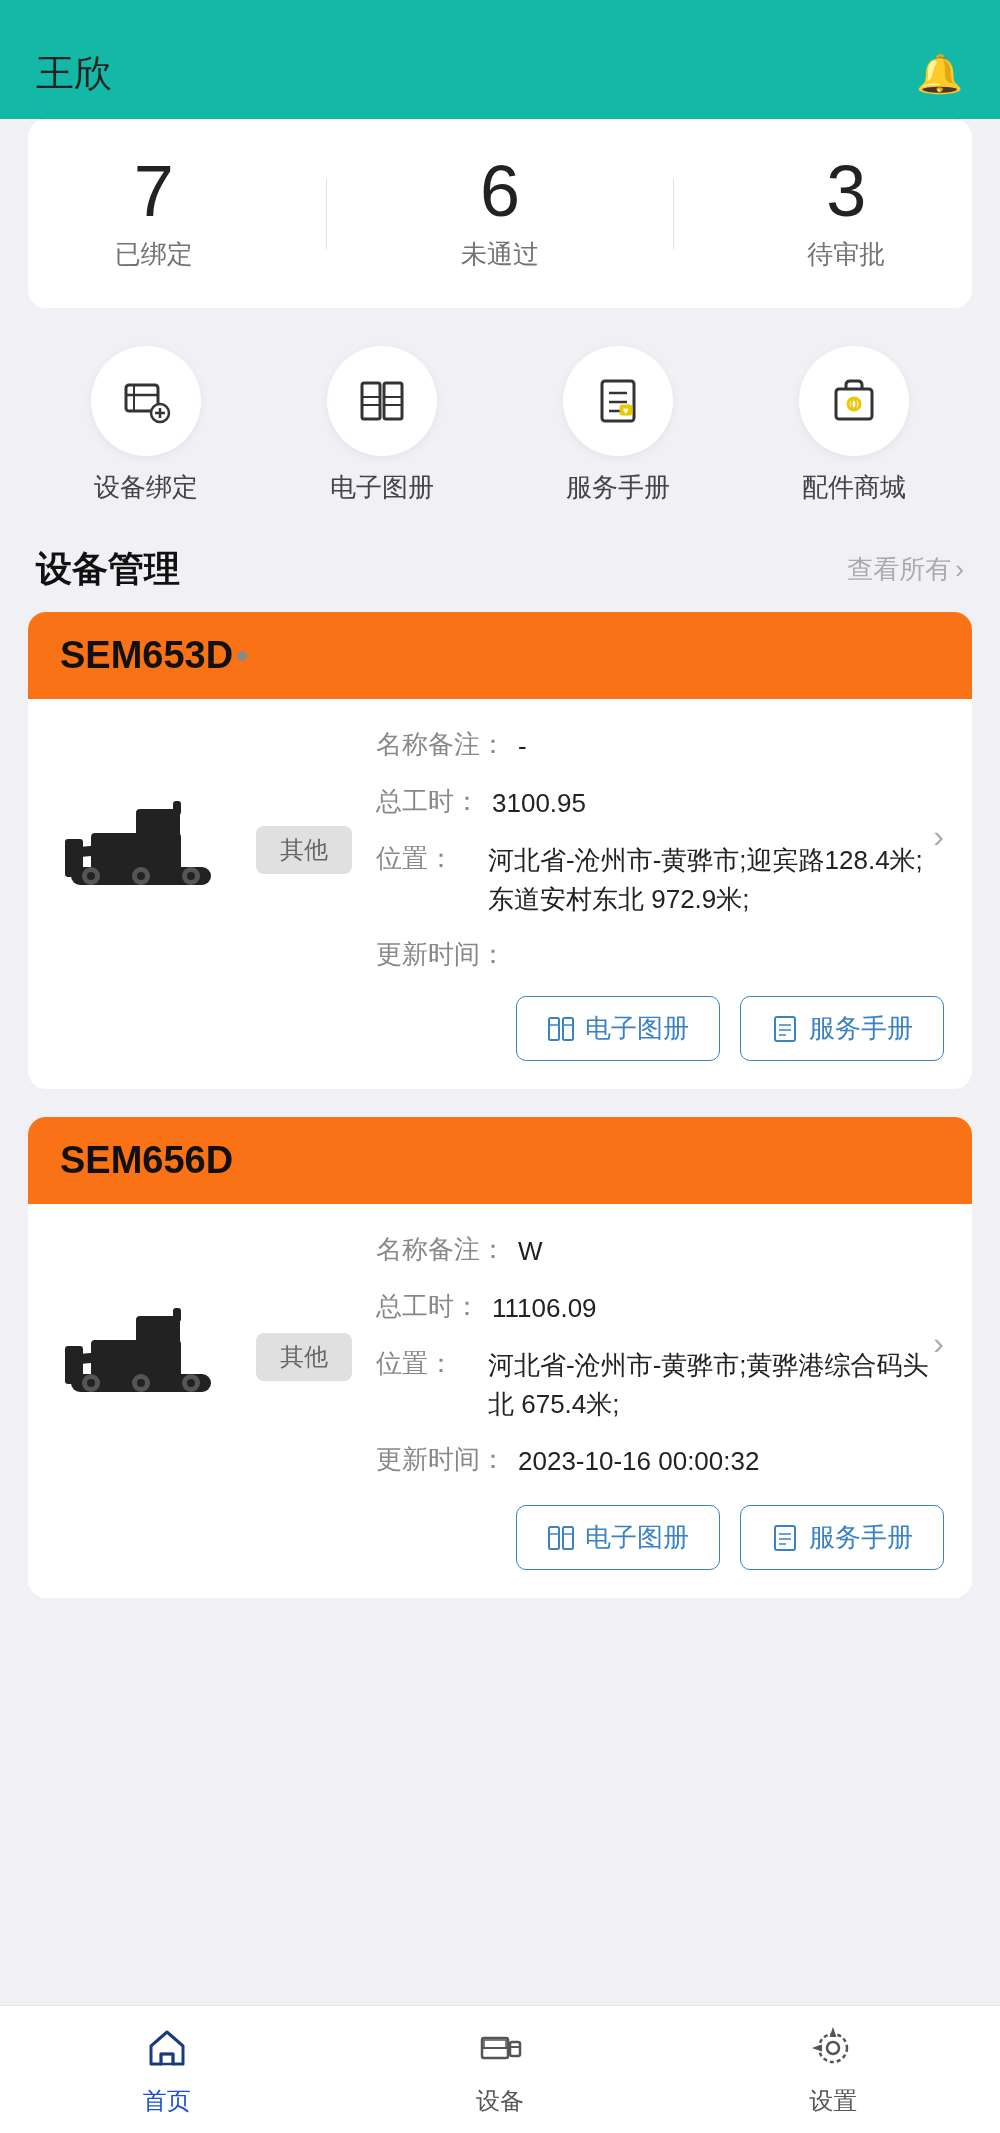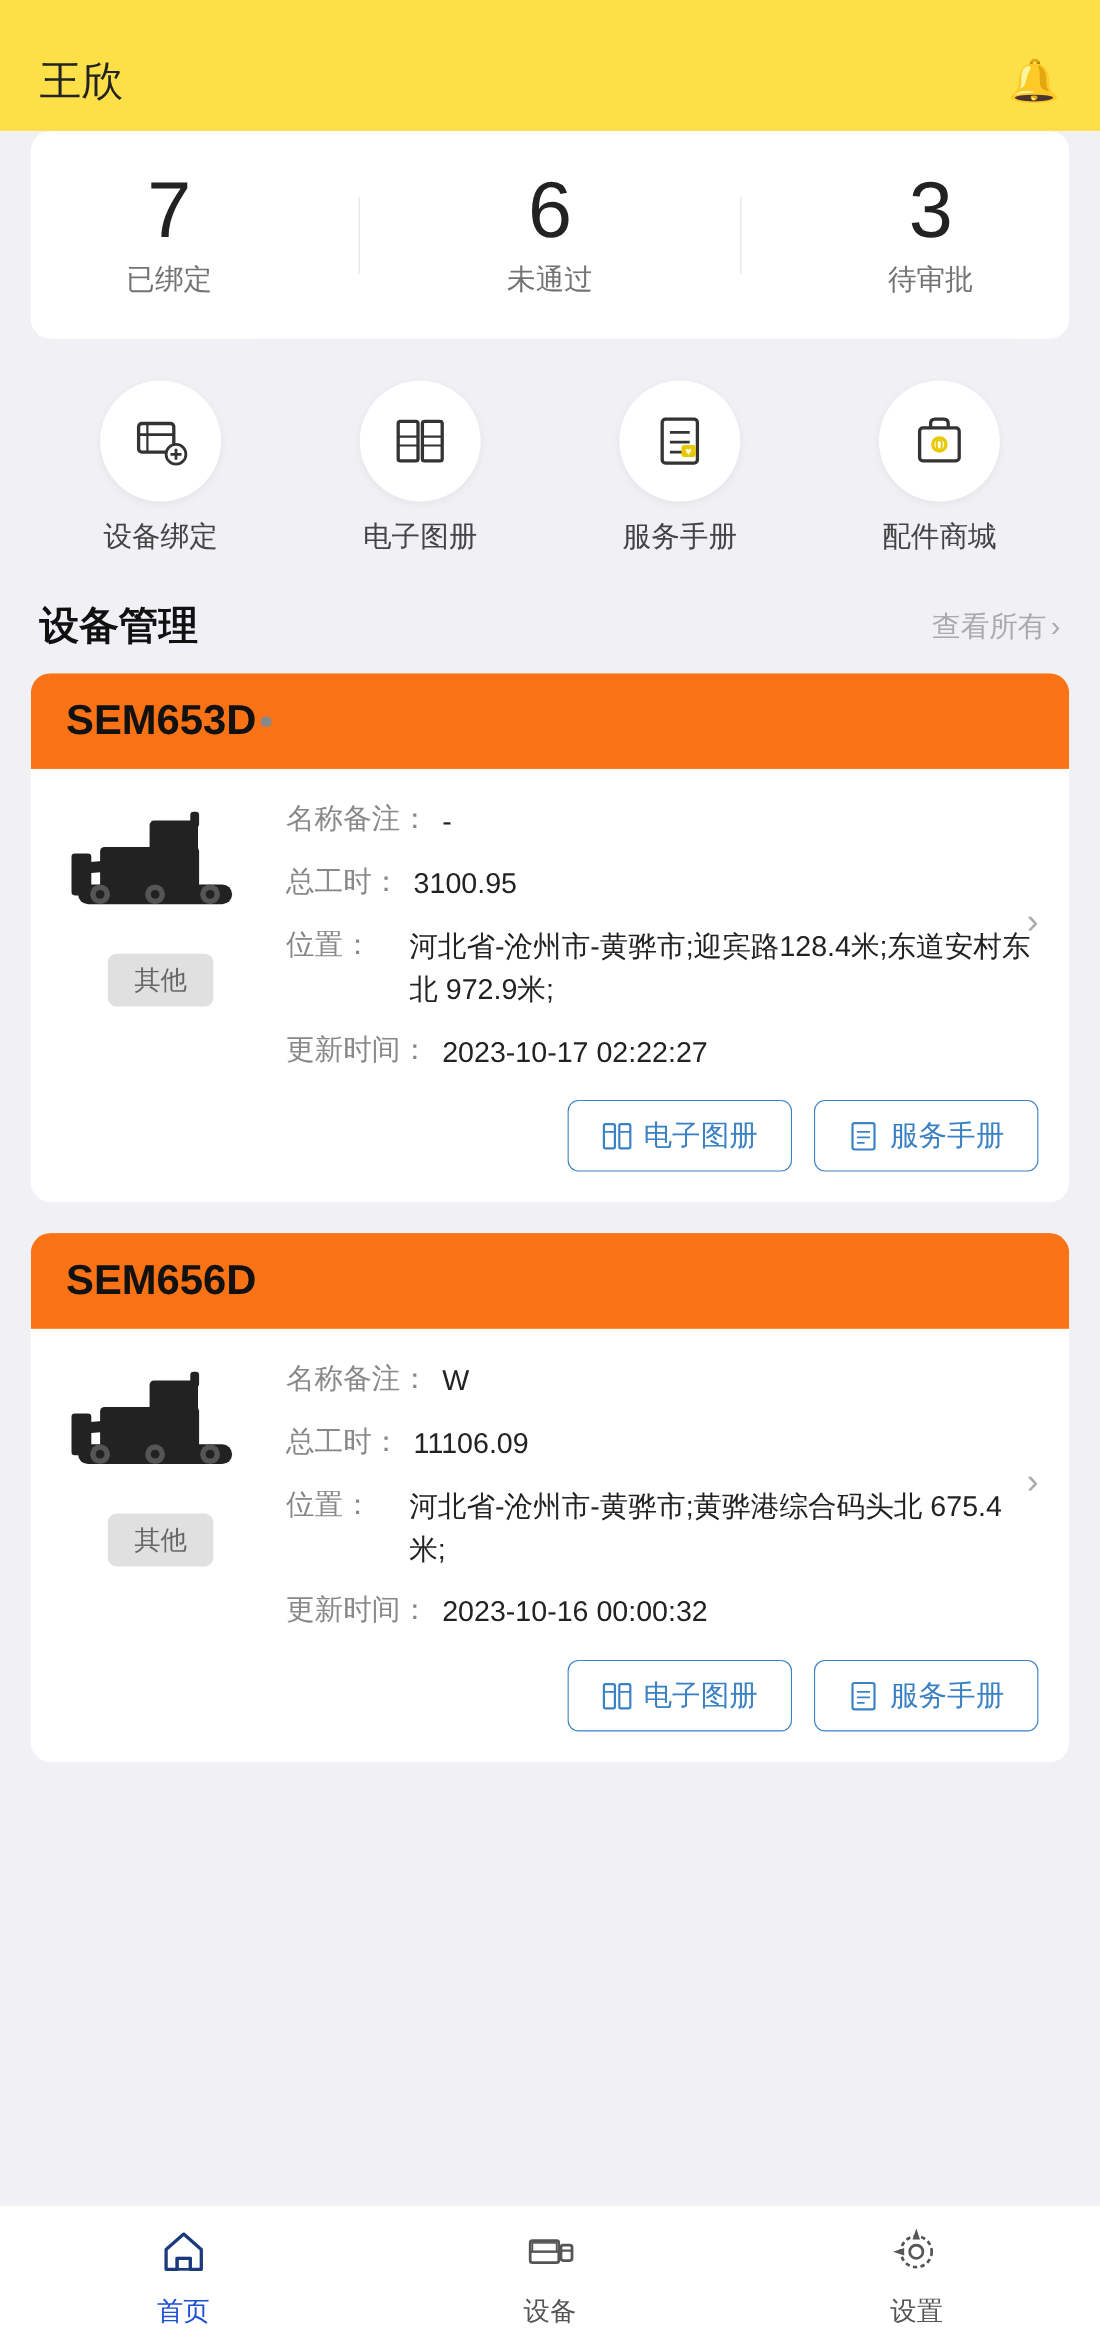--- a/index.html
+++ b/index.html
@@ -8,21 +8,21 @@
       font-family: -apple-system, BlinkMacSystemFont, "PingFang SC", "Microsoft YaHei", sans-serif;
       background: #f0f0f5;
       width: 1000px;
       min-height: 2133px;
       position: relative;
       overflow-x: hidden;
     }
 
     
     .header {
-      background: #fde047;
+      background: #14b8a6;
       display: flex;
       justify-content: space-between;
       align-items: center;
       padding: 48px 36px 20px 36px;
     }
     .header-title {
       font-size: 38px;
       font-weight: 500;
       color: #222;
     }
@@ -147,21 +147,21 @@
       margin-left: 4px;
     }
     .device-body {
       display: flex;
       padding: 28px 28px 0 28px;
       gap: 24px;
       position: relative;
     }
     .device-left {
       display: flex;
-      flex-direction: column;
+      flex-direction: row;
       align-items: center;
       gap: 20px;
       min-width: 180px;
     }
     .device-image {
       width: 180px;
       height: 120px;
       display: flex;
       align-items: center;
       justify-content: center;
@@ -408,21 +408,20 @@
         <div class="info-row">
           <span class="info-label">总工时：</span>
           <span class="info-value">3100.95</span>
         </div>
         <div class="info-row">
           <span class="info-label">位置：</span>
           <span class="info-value">河北省-沧州市-黄骅市;迎宾路128.4米;东道安村东北 972.9米;</span>
         </div>
         <div class="info-row">
           <span class="info-label">更新时间：</span>
-          <span class="info-value">2023-10-17 02:22:27</span>
         </div>
       </div>
       <span class="device-arrow">›</span>
     </div>
     <div class="device-actions">
       <button class="device-action-btn">
         <svg width="28" height="28" viewBox="0 0 28 28" fill="none">
           <rect x="2" y="3" width="10" height="22" rx="1.5" stroke="#3b82c4" stroke-width="2" fill="none"></rect>
           <rect x="16" y="3" width="10" height="22" rx="1.5" stroke="#3b82c4" stroke-width="2" fill="none"></rect>
           <line x1="2" y1="10" x2="12" y2="10" stroke="#3b82c4" stroke-width="1.5"></line>

